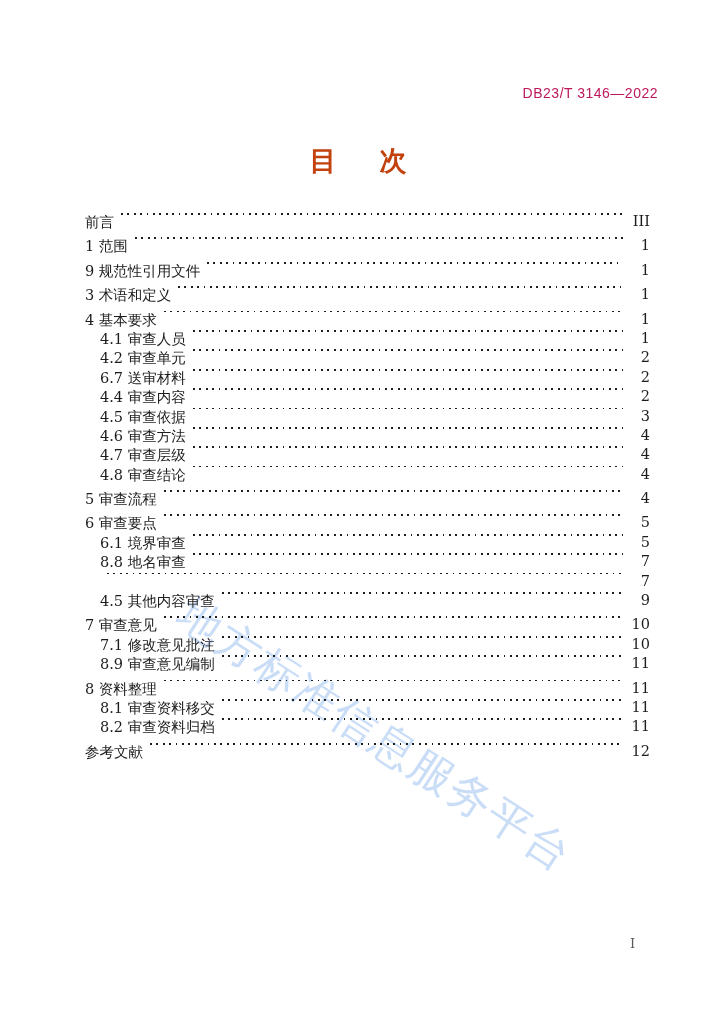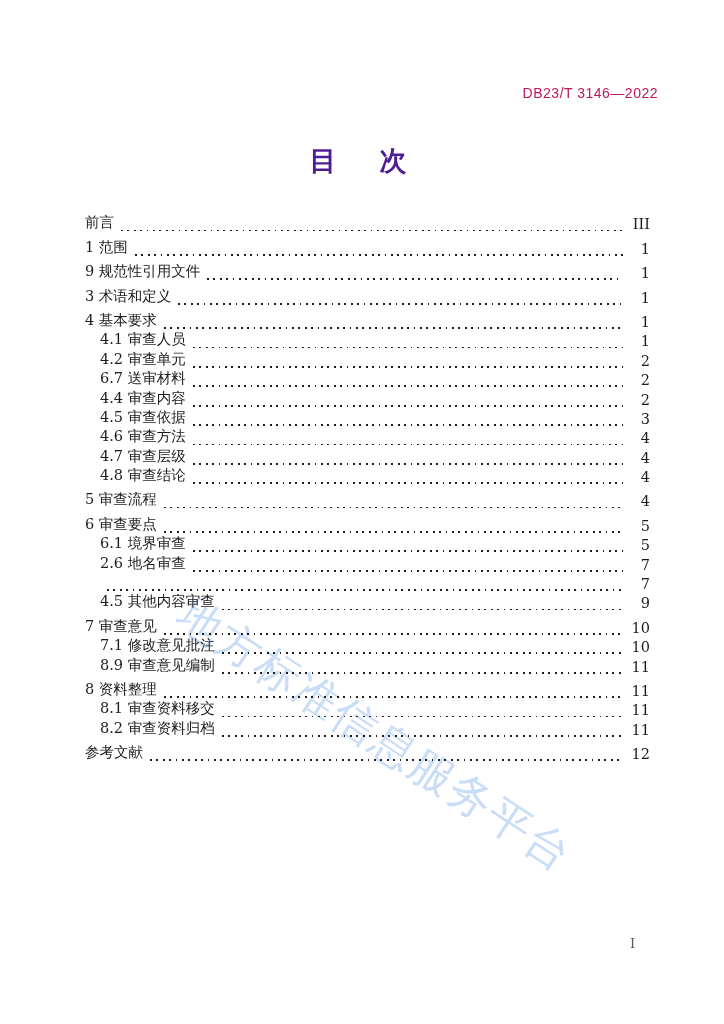--- a/index.html
+++ b/index.html
@@ -45,34 +45,34 @@
     position: absolute;
     top: 143px;
     left: 0;
     width: 100%;
     text-align: center;
     margin: 0;
     font-family: "Liberation Sans", sans-serif;
     font-weight: 700;
     font-size: 27px;
     letter-spacing: 8px;
-    color: #4c1d95;
+    color: #c2410c;
     z-index: 1;
   }
   .toc {
     position: absolute;
     left: 85px;
     right: 74px;
     top: 208px;
     z-index: 1;
     font-size: 14.5px;
   }
   .toc-row {
     display: flex;
-    align-items: flex-end;
+    align-items: flex-start;
     height: 19.4px;
   }
   .toc-row.level0 { margin-top: 5px; }
   .toc-row.level1 { padding-left: 15px; }
   .toc-label { white-space: nowrap; }
   .toc-dots {
     flex: 1 1 auto;
     height: 1.8px;
     margin: 0 5px 1px 7px;
     background-image: repeating-linear-gradient(to right, #1e1e1e 0 1.8px, transparent 1.8px 6.4px);
@@ -176,21 +176,21 @@
         <span class="toc-label">6 审查要点</span>
         <span class="toc-dots"></span>
         <span class="toc-page">5</span>
       </div>
       <div class="toc-row level1">
         <span class="toc-label">6.1 境界审查</span>
         <span class="toc-dots"></span>
         <span class="toc-page">5</span>
       </div>
       <div class="toc-row level1">
-        <span class="toc-label">2.6 地名审查</span>
+        <span class="toc-label">8.8 地名审查</span>
         <span class="toc-dots"></span>
         <span class="toc-page">7</span>
       </div>
       <div class="toc-row level1">
         <span class="toc-dots"></span>
         <span class="toc-page">7</span>
       </div>
       <div class="toc-row level1">
         <span class="toc-label">4.5 其他内容审查</span>
         <span class="toc-dots"></span>

